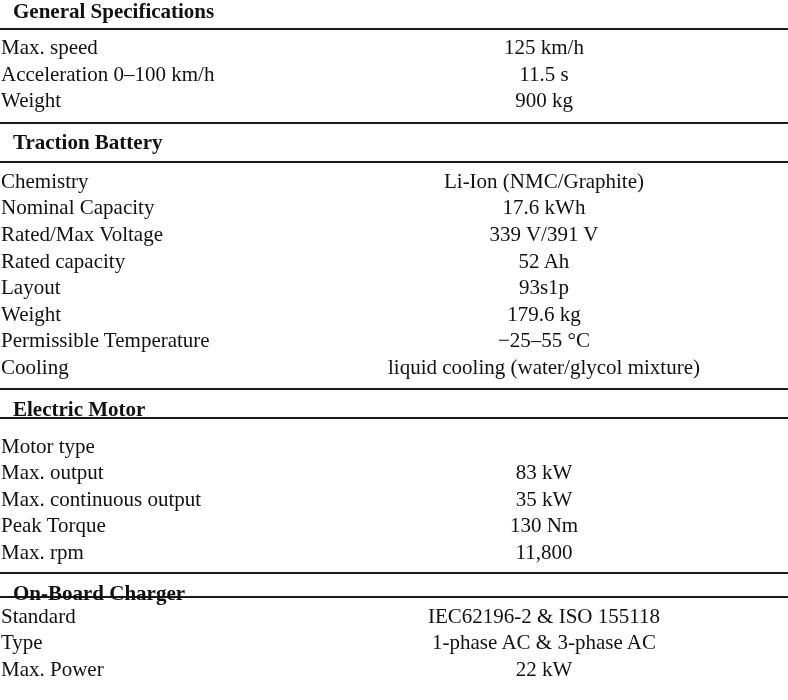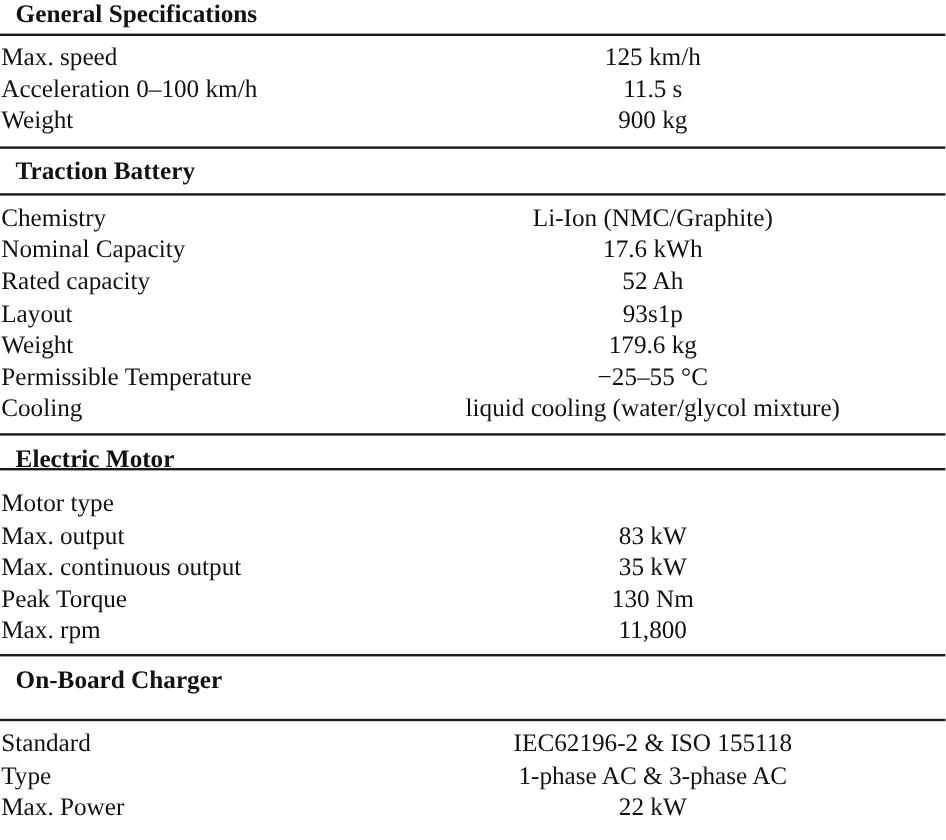--- a/index.html
+++ b/index.html
@@ -43,20 +43,24 @@
   <div class="rows" style="padding-top:5px;padding-bottom:7px;">
     <div class="row">
       <span class="label">Chemistry</span>
       <span class="value">Li-Ion (NMC/Graphite)</span>
     </div>
     <div class="row">
       <span class="label">Nominal Capacity</span>
       <span class="value">17.6 kWh</span>
     </div>
     <div class="row">
+      <span class="label">Rated/Max Voltage</span>
+      <span class="value">339 V/391 V</span>
+    </div>
+    <div class="row">
       <span class="label">Rated capacity</span>
       <span class="value">52 Ah</span>
     </div>
     <div class="row">
       <span class="label">Layout</span>
       <span class="value">93s1p</span>
     </div>
     <div class="row">
       <span class="label">Weight</span>
       <span class="value">179.6 kg</span>
@@ -90,21 +94,21 @@
       <span class="label">Peak Torque</span>
       <span class="value">130 Nm</span>
     </div>
     <div class="row">
       <span class="label">Max. rpm</span>
       <span class="value">11,800</span>
     </div>
   </div>
   <div class="rule"></div>
 
-  <div class="section-head" style="height:52px;line-height:38px;">On-Board Charger</div>
+  <div class="section-head" style="height:22px;line-height:38px;">On-Board Charger</div>
   <div class="rule"></div>
   <div class="rows" style="padding-top:5px;">
     <div class="row">
       <span class="label">Standard</span>
       <span class="value">IEC62196-2 &amp; ISO 155118</span>
     </div>
     <div class="row">
       <span class="label">Type</span>
       <span class="value">1-phase AC &amp; 3-phase AC</span>
     </div>

